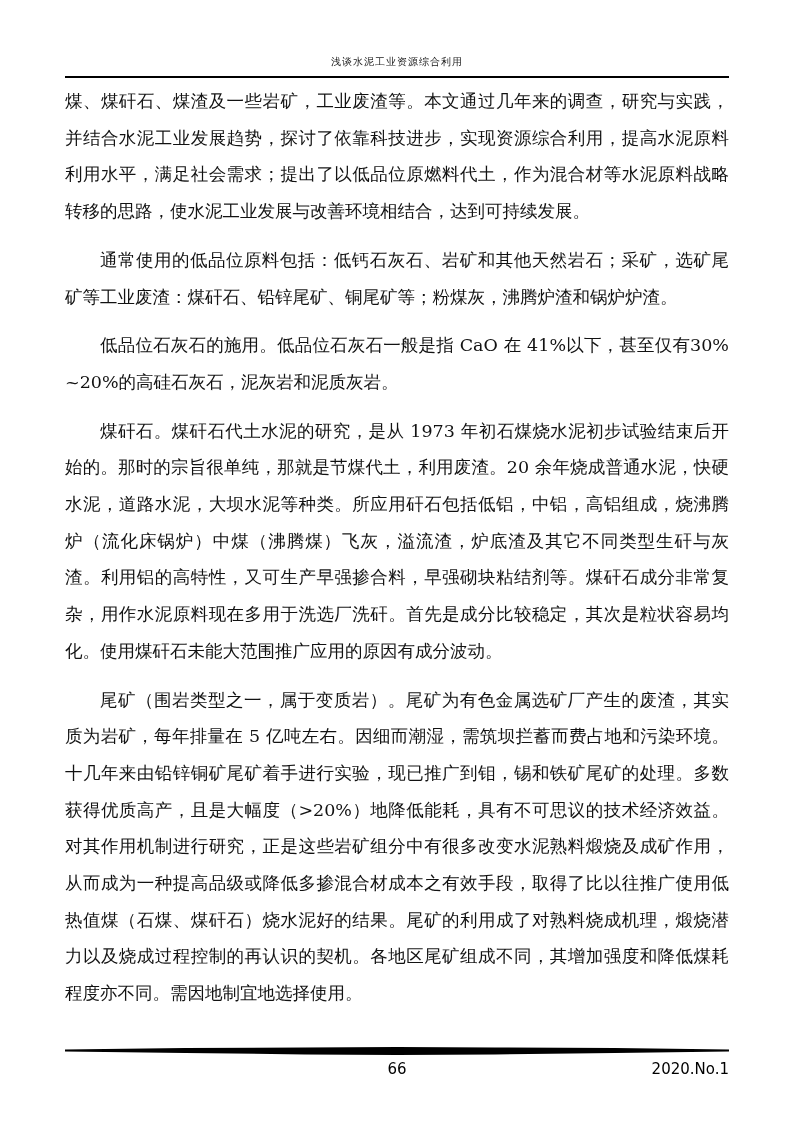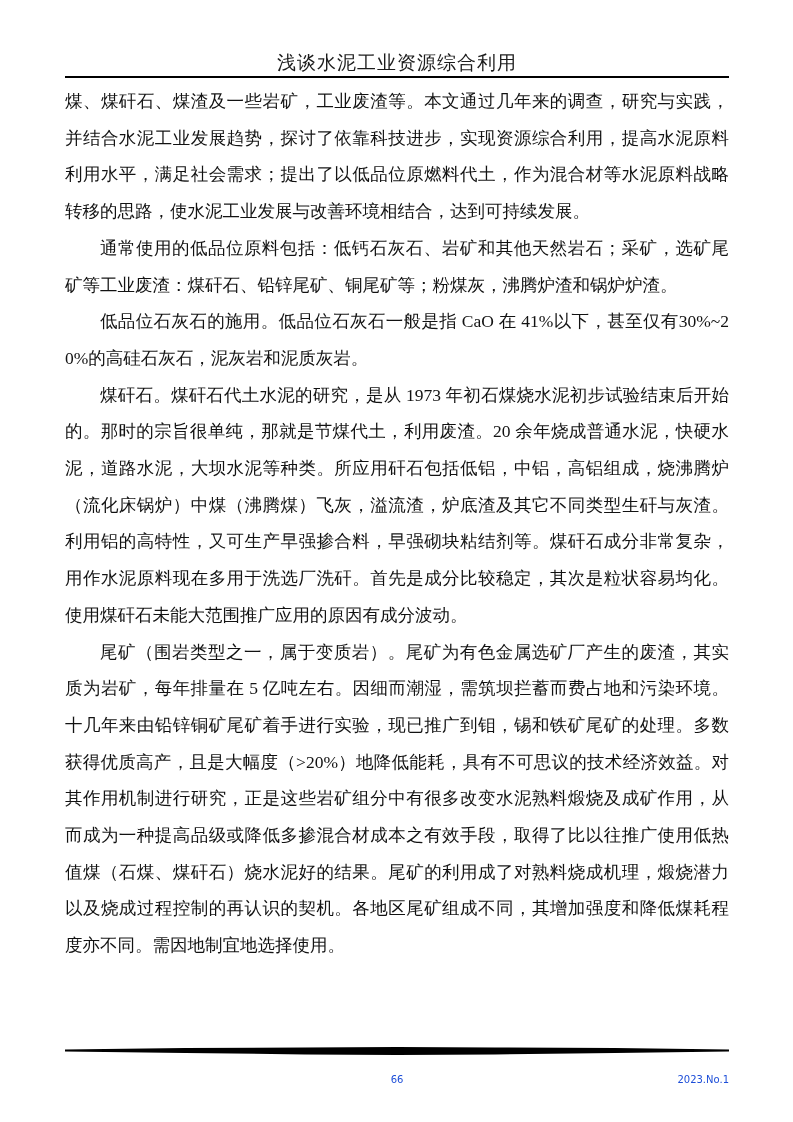--- a/index.html
+++ b/index.html
@@ -18,21 +18,21 @@
     box-sizing: border-box;
   }
   .doc-header {
     position: absolute;
     top: 52px;
     left: 65px;
     right: 64px;
   }
   .header-title {
     text-align: center;
-    font-size: 19px;
+    font-size: 10px;
     line-height: 20px;
     letter-spacing: 1px;
     color: #1b1b1b;
   }
   .header-rule {
     margin-top: 4px;
     height: 2px;
     background: #000000;
   }
   .doc-body {
@@ -42,43 +42,43 @@
     right: 64px;
     font-size: 17.5px;
     line-height: 36.7px;
     text-align: justify;
     text-justify: inter-ideograph;
     color: #121212;
   }
   .doc-body p {
     margin: 0;
     word-break: break-all;
-    font-family: Liberation Serif, serif;
   }
   .doc-body p.indent {
     text-indent: 2em;
+    margin-top: 12px;
   }
   .doc-footer {
     position: absolute;
     left: 65px;
     right: 64px;
     top: 1047px;
   }
   .footer-ornament {
     display: block;
     width: 100%;
     height: 8px;
   }
   .footer-row {
     position: relative;
-    margin-top: 16px;
+    margin-top: 5px;
     height: 18px;
     font-family: "DejaVu Sans", "Liberation Sans", sans-serif;
-    font-size: 10px;
-    color: #1d4ed8;
+    font-size: 15px;
+    color: #000000;
   }
   .page-number {
     display: block;
     text-align: center;
     line-height: 18px;
   }
   .issue-label {
     position: absolute;
     right: 0;
     top: 0;
@@ -102,17 +102,17 @@
     <p class="indent">煤矸石。煤矸石代土水泥的研究，是从 1973 年初石煤烧水泥初步试验结束后开始的。那时的宗旨很单纯，那就是节煤代土，利用废渣。20 余年烧成普通水泥，快硬水泥，道路水泥，大坝水泥等种类。所应用矸石包括低铝，中铝，高铝组成，烧沸腾炉（流化床锅炉）中煤（沸腾煤）飞灰，溢流渣，炉底渣及其它不同类型生矸与灰渣。利用铝的高特性，又可生产早强掺合料，早强砌块粘结剂等。煤矸石成分非常复杂，用作水泥原料现在多用于洗选厂洗矸。首先是成分比较稳定，其次是粒状容易均化。使用煤矸石未能大范围推广应用的原因有成分波动。</p>
     <p class="indent">尾矿（围岩类型之一，属于变质岩）。尾矿为有色金属选矿厂产生的废渣，其实质为岩矿，每年排量在 5 亿吨左右。因细而潮湿，需筑坝拦蓄而费占地和污染环境。十几年来由铅锌铜矿尾矿着手进行实验，现已推广到钼，锡和铁矿尾矿的处理。多数获得优质高产，且是大幅度（&gt;20%）地降低能耗，具有不可思议的技术经济效益。对其作用机制进行研究，正是这些岩矿组分中有很多改变水泥熟料煅烧及成矿作用，从而成为一种提高品级或降低多掺混合材成本之有效手段，取得了比以往推广使用低热值煤（石煤、煤矸石）烧水泥好的结果。尾矿的利用成了对熟料烧成机理，煅烧潜力以及烧成过程控制的再认识的契机。各地区尾矿组成不同，其增加强度和降低煤耗程度亦不同。需因地制宜地选择使用。</p>
   </main>
 
   <footer class="doc-footer">
     <svg class="footer-ornament" viewBox="0 0 664 8" preserveAspectRatio="none" aria-hidden="true">
       <polygon fill="#000000" points="0,2.6 120,1.1 240,0.4 332,0 430,0.4 550,1.1 664,2.6 664,4.4 550,6.1 430,7.4 332,8 240,7.4 120,6.1 0,4.4"></polygon>
     </svg>
     <div class="footer-row">
       <span class="page-number">66</span>
-      <span class="issue-label">2023.No.1</span>
+      <span class="issue-label">2020.No.1</span>
     </div>
   </footer>
 
 </div>
 
 </body></html>

